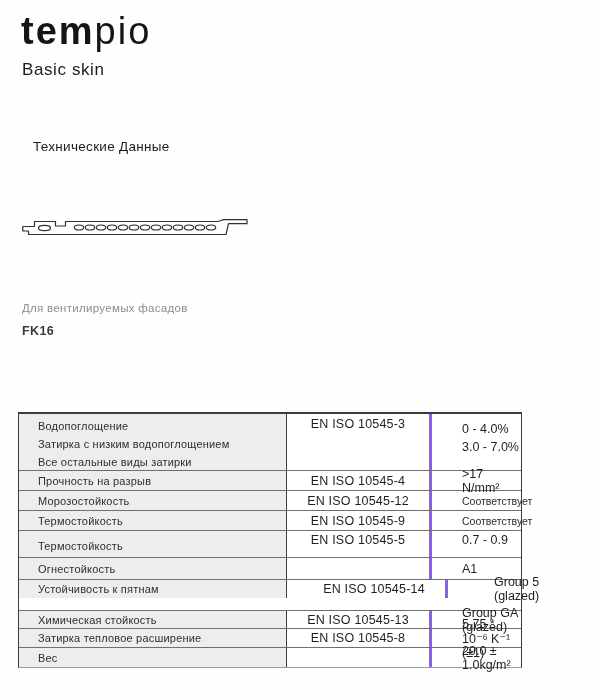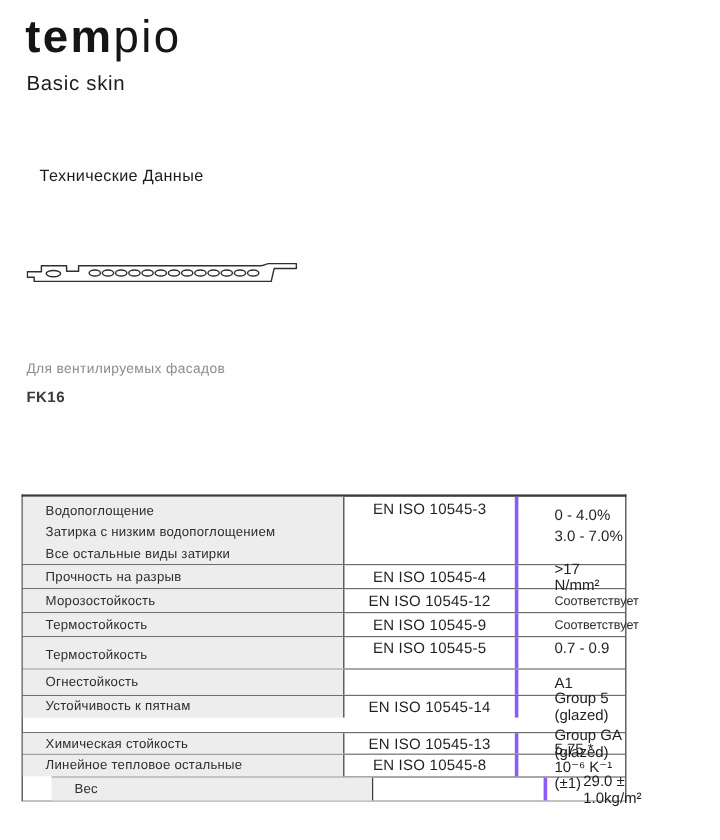--- a/index.html
+++ b/index.html
@@ -44,22 +44,22 @@
   }
   .c-std {
     border-right: 3px solid #8b5cf6; justify-content: center;
     font-size: 12.5px; color: #1f1f1f; text-align: center; letter-spacing: 0.2px;
   }
   .c-val { padding-left: 30px; font-size: 12.5px; color: #1f1f1f; }
   .c-val.small { font-size: 10.5px; color: #2b2b2b; }
 
   
   .r1 { height: 56px; } .r2 { height: 20px; } .r3 { height: 20px; } .r4 { height: 20px; }
-  .r5 { height: 27px; } .r6 { height: 22px; } .r7 { height: 19px; } .r8 { height: 18px; margin-top: 12px; }
-  .r9 { height: 19px; } .r10 { height: 20px; margin-left: 24px; }
+  .r5 { height: 27px; } .r6 { height: 22px; } .r7 { height: 19px; gap: 16px; } .r8 { height: 18px; margin-top: 12px; }
+  .r9 { height: 19px; } .r10 { height: 20px; }
 
   
   .r1 .c { align-items: flex-start; }
   .r1 .c-label { display: block; padding-top: 3px; }
   .r1 .c-label div { line-height: 18px; }
   .r1 .c-std { padding-top: 3px; }
   .r1 .c-val { display: block; padding-top: 6px; }
   .r1 .c-val div { line-height: 18px; }
 
   
@@ -150,21 +150,21 @@
       <div class="c c-val">Group 5 (glazed)</div>
     </div>
 
     <div class="t-row r8">
       <div class="c c-label">Химическая стойкость</div>
       <div class="c c-std">EN ISO 10545-13</div>
       <div class="c c-val">Group GA (glazed)</div>
     </div>
 
     <div class="t-row r9">
-      <div class="c c-label">Линейное тепловое остальные</div>
+      <div class="c c-label">Затирка тепловое расширение</div>
       <div class="c c-std">EN ISO 10545-8</div>
       <div class="c c-val">5.75 * 10⁻⁶ K⁻¹ (±1)</div>
     </div>
 
     <div class="t-row r10">
       <div class="c c-label">Вес</div>
       <div class="c c-std"></div>
       <div class="c c-val">29.0 ± 1.0kg/m²</div>
     </div>
 

